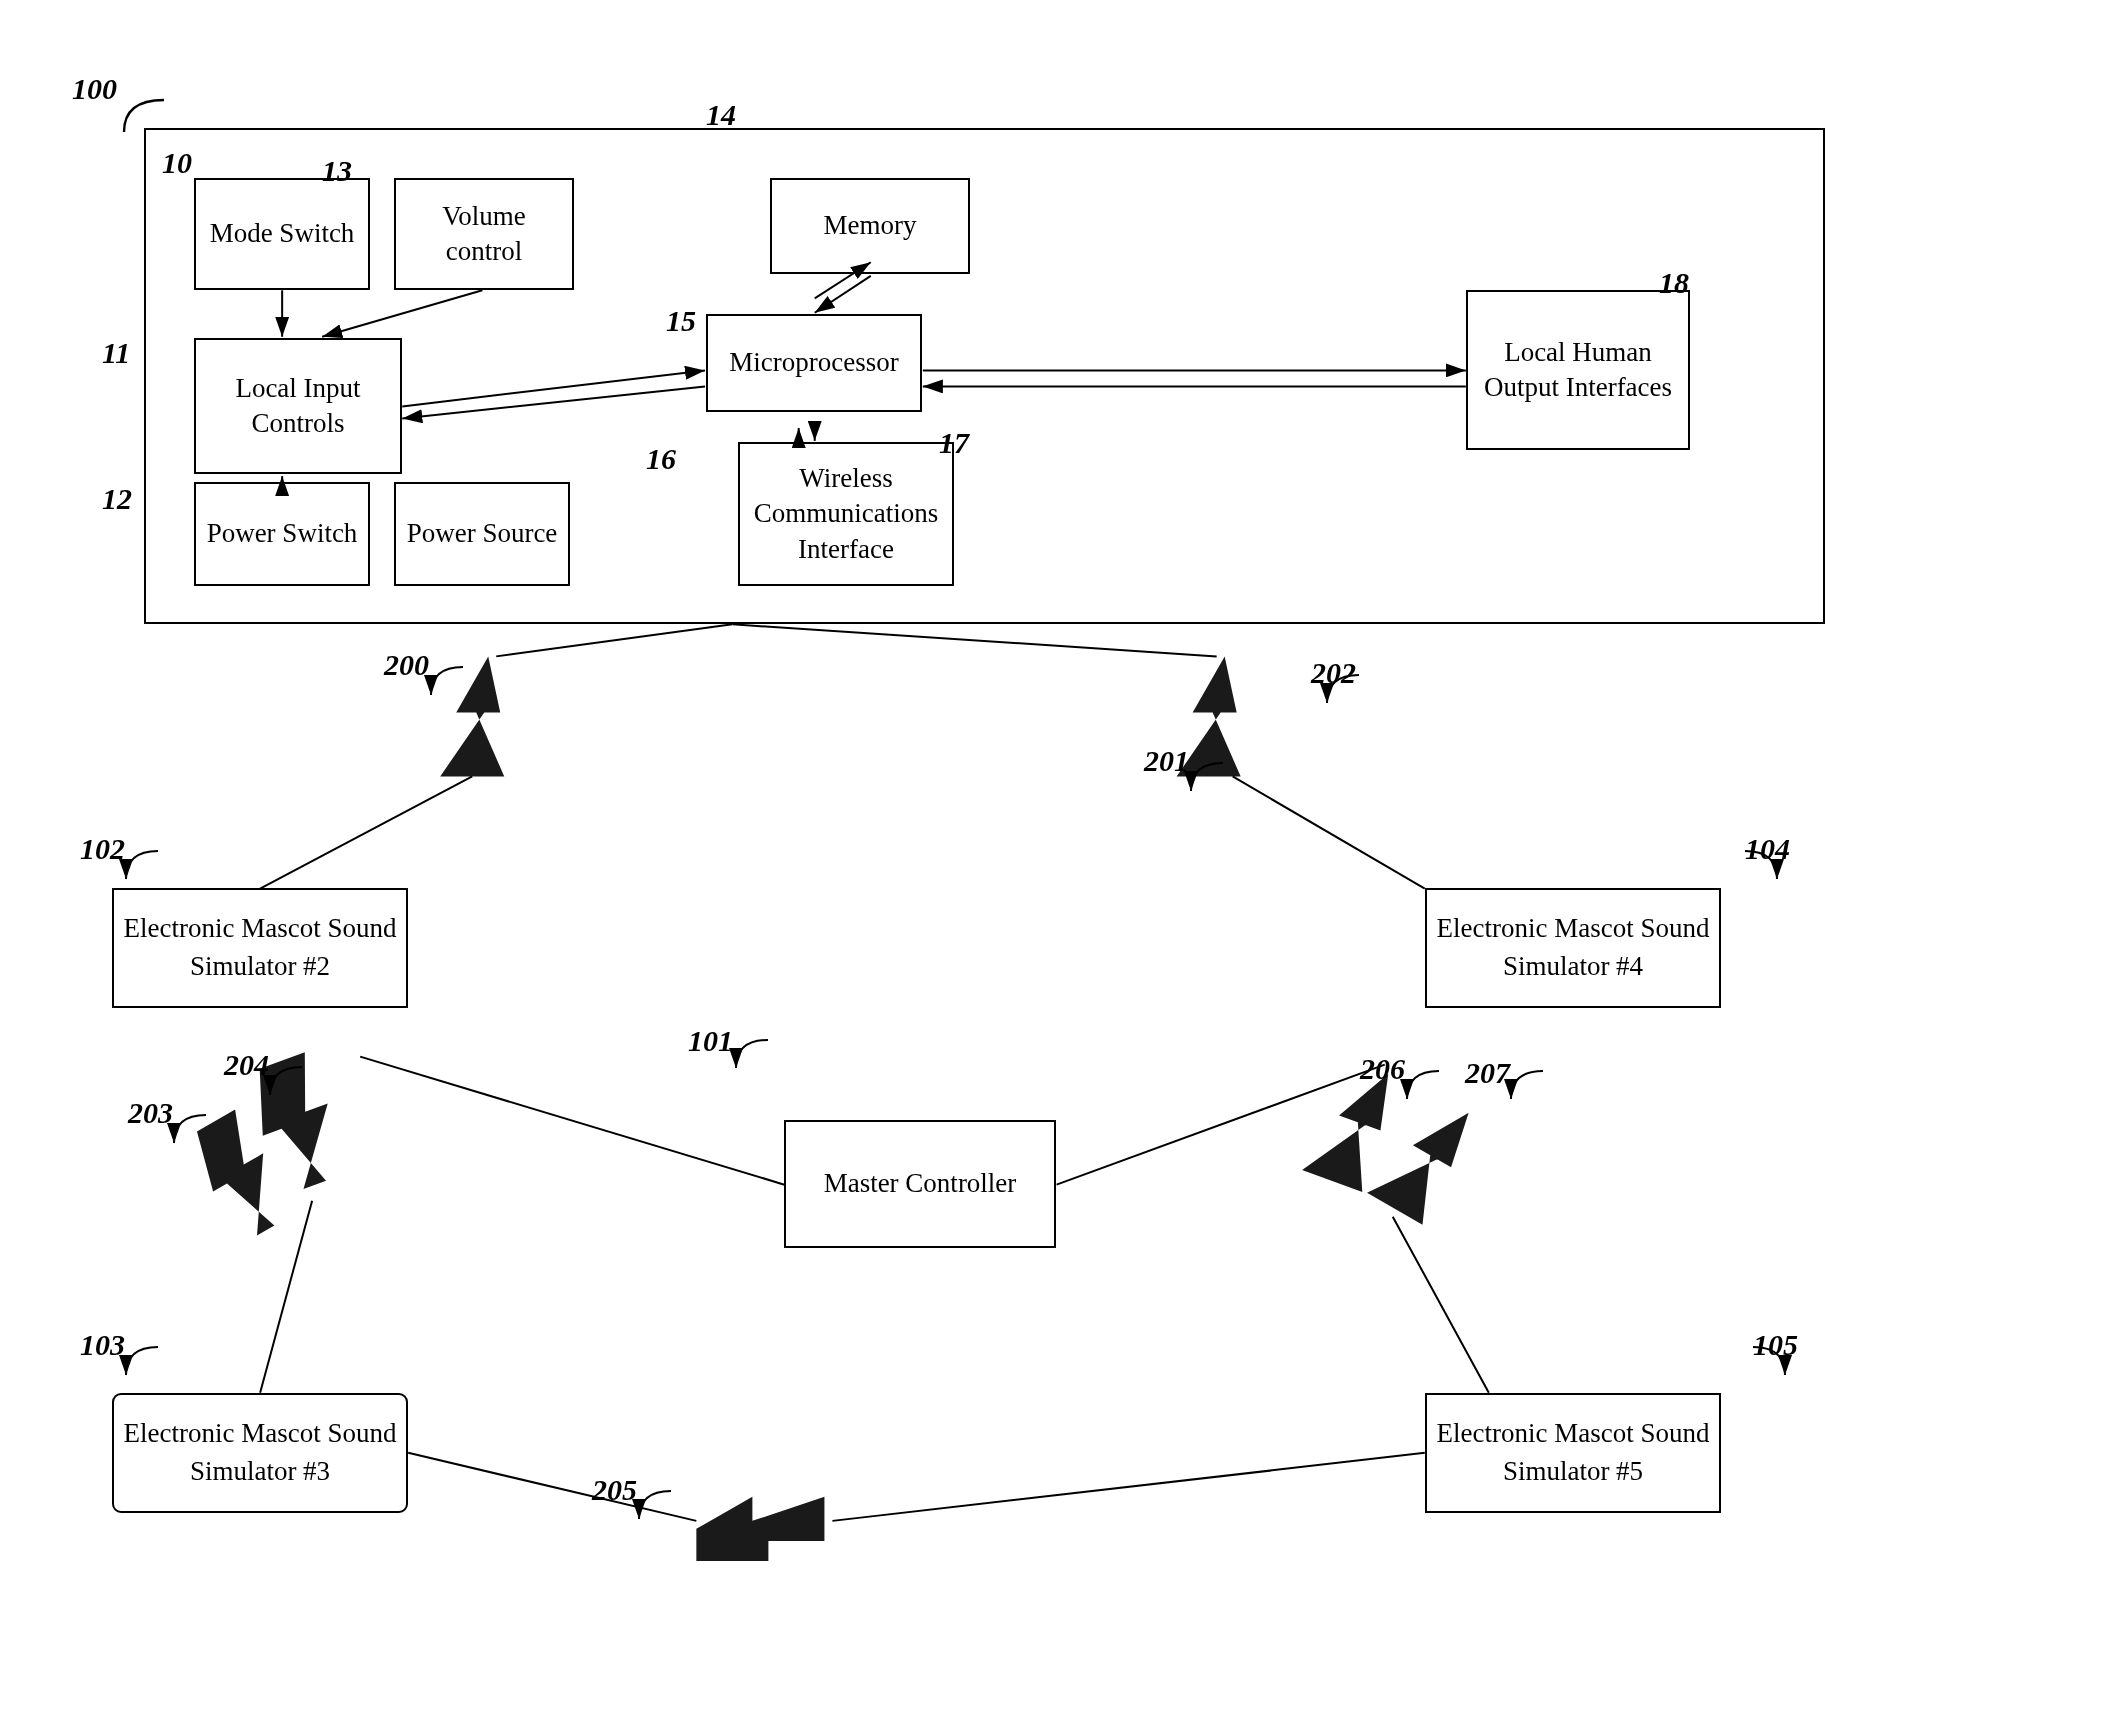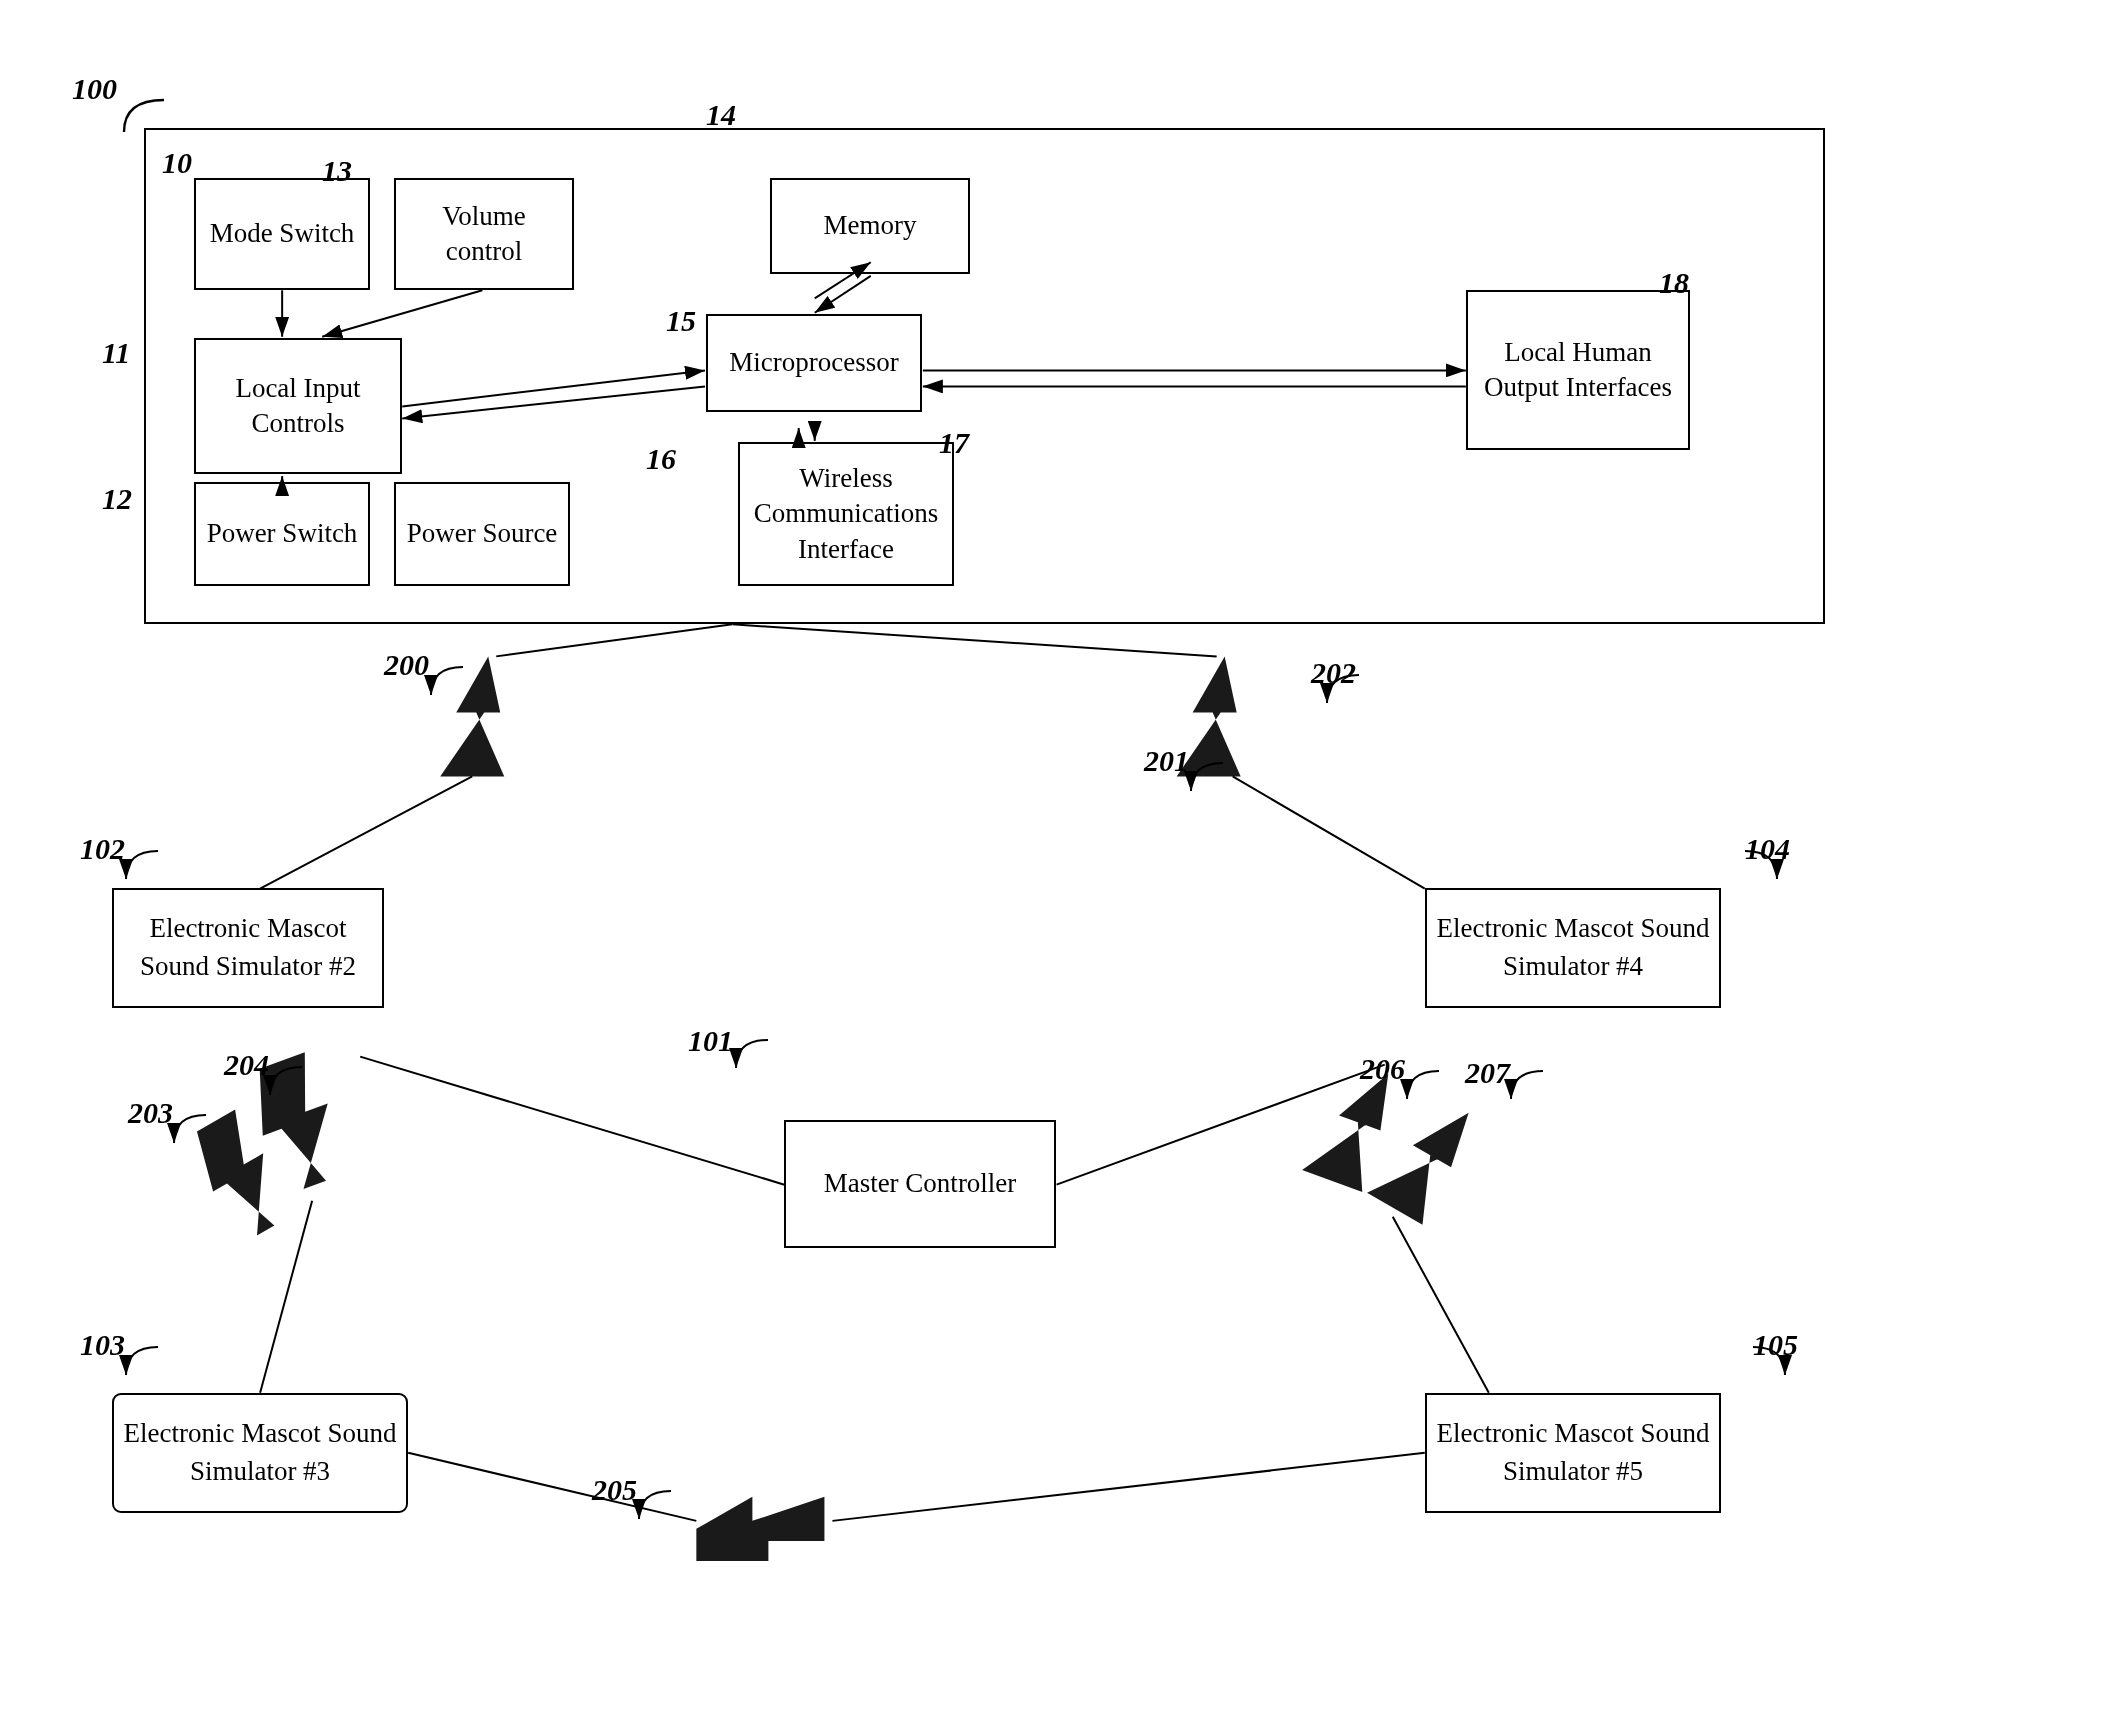--- a/index.html
+++ b/index.html
@@ -154,21 +154,21 @@
       top: 1072px;
       left: 720px;
       width: 272px;
       height: 128px;
     }
 
     
     .box-sim2 {
       top: 840px;
       left: 48px;
-      width: 272px;
+      width: 296px;
       height: 120px;
     }
 
     
     .box-sim3 {
       top: 1345px;
       left: 48px;
       width: 296px;
       height: 120px;
       border-radius: 9px;

